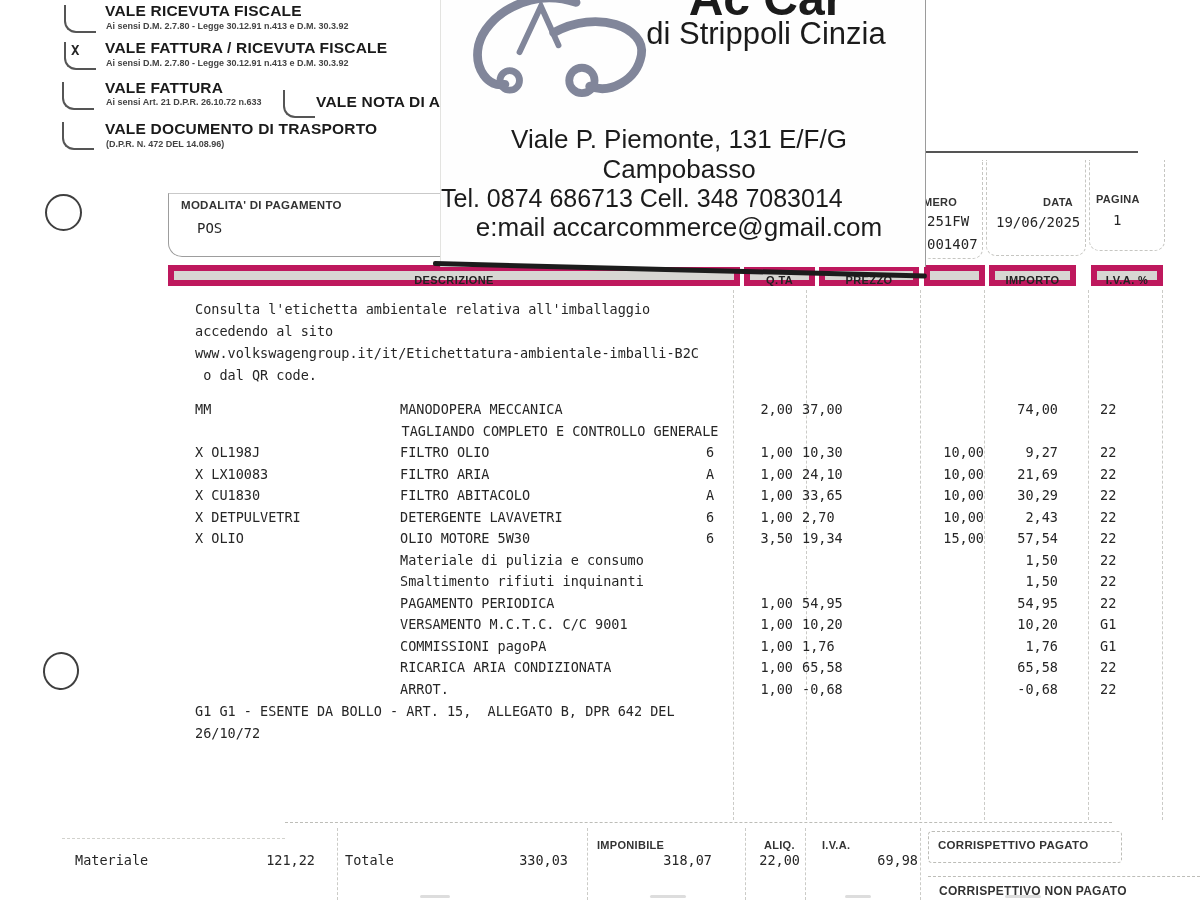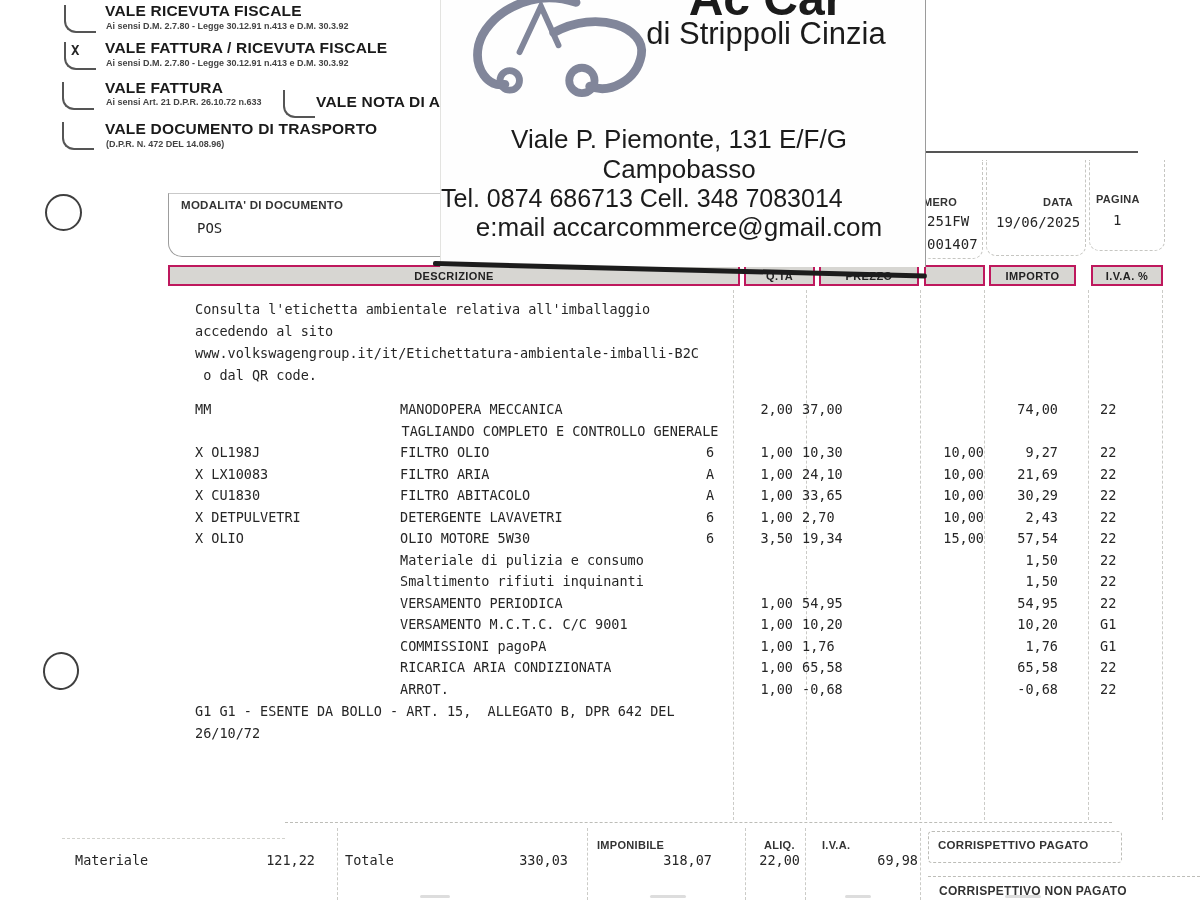--- a/index.html
+++ b/index.html
@@ -5,21 +5,21 @@
   html,body{margin:0;padding:0;background:#e9e9e9;}
   .page{position:relative;width:1200px;height:900px;background:#ffffff;overflow:hidden;
         font-family:"Liberation Sans",sans-serif;color:#1c1c1c;}
   .abs{position:absolute;}
   .mono{font-family:"DejaVu Sans Mono",monospace;font-size:13.5px;color:#262626;white-space:pre;}
   .dt-title{font-weight:bold;font-size:15.5px;color:#1a1a1a;letter-spacing:.2px;white-space:nowrap;}
   .dt-legal{font-size:9px;font-weight:bold;color:#444;white-space:nowrap;}
   .bracket{width:30px;height:26px;border-left:2px solid #555;border-bottom:2px solid #555;
            border-bottom-left-radius:12px;}
   .hole{border:2px solid #3f3f3f;border-radius:50%;background:#fff;}
-  .hdrcell{top:265px;height:21px;background:#d7d6d2;border:2px solid #be185d;box-sizing:border-box;
+  .hdrcell{top:265px;height:21px;background:#d7d6d2;border:6px solid #be185d;box-sizing:border-box;
            font-size:11px;font-weight:bold;color:#222;text-align:center;line-height:19px;letter-spacing:.4px;}
   .vline{width:0;border-left:1px dashed #cbcbc7;}
   .hline{height:0;border-top:1px dashed #bdbdb8;}
   .metalabel{font-size:11px;font-weight:bold;color:#333;letter-spacing:.3px;}
   .metabox{border:1px dashed #c6c6c2;border-top:none;border-radius:0 0 10px 10px;}
   .row{position:absolute;left:0;width:1200px;height:21px;}
   .c-code{position:absolute;left:195px;width:190px;}
   .c-desc{position:absolute;left:400px;width:320px;}
   .c-flag{position:absolute;left:706px;width:20px;}
   .c-qta{position:absolute;left:713px;width:80px;text-align:right;}
@@ -56,21 +56,21 @@
   <div class="abs dt-title" style="left:316px;top:93px">VALE NOTA DI A</div>
 
   <div class="abs bracket" style="left:62px;top:122px"></div>
   <div class="abs dt-title" style="left:105px;top:120px">VALE DOCUMENTO DI TRASPORTO</div>
   <div class="abs dt-legal" style="left:106px;top:139px">(D.P.R. N. 472 DEL 14.08.96)</div>
 
   <div class="abs hole" style="left:45px;top:194px;width:33px;height:33px"></div>
   <div class="abs hole" style="left:43px;top:652px;width:32px;height:34px;transform:rotate(8deg)"></div>
 
   <div class="abs" style="left:168px;top:193px;width:672px;height:62px;border-left:1px solid #9d9d9d;border-bottom:1px solid #9d9d9d;border-top:1px solid #c9c9c9;border-bottom-left-radius:14px"></div>
-  <div class="abs metalabel" style="left:181px;top:199px;font-size:11.5px">MODALITA' DI DOCUMENTO</div>
+  <div class="abs metalabel" style="left:181px;top:199px;font-size:11.5px">MODALITA' DI PAGAMENTO</div>
   <div class="abs mono" style="left:197px;top:220px;font-size:14px">POS</div>
 
   <div class="abs" style="left:920px;top:151px;width:218px;border-top:2px solid #555"></div>
   <div class="abs metabox" style="left:920px;top:160px;width:62px;height:98px;border-left:none"></div>
   <div class="abs metabox" style="left:986px;top:160px;width:98px;height:95px"></div>
   <div class="abs metabox" style="left:1089px;top:160px;width:74px;height:90px"></div>
   <div class="abs metalabel" style="left:923px;top:196px">MERO</div>
   <div class="abs mono" style="left:927px;top:213px;font-size:14px">251FW</div>
   <div class="abs mono" style="left:927px;top:236px;font-size:14px">001407</div>
   <div class="abs metalabel" style="left:1043px;top:196px">DATA</div>
@@ -183,21 +183,21 @@
     <span class="mono c-desc">Smaltimento rifiuti inquinanti</span>
     <span class="mono c-flag"></span>
     <span class="mono c-qta"></span>
     <span class="mono c-prezzo"></span>
     <span class="mono c-sconto"></span>
     <span class="mono c-importo">1,50</span>
     <span class="mono c-iva">22</span>
   </div>
       <div class="row" style="top: 193.5px;">
     <span class="mono c-code"></span>
-    <span class="mono c-desc">VERSAMENTO PERIODICA</span>
+    <span class="mono c-desc">PAGAMENTO PERIODICA</span>
     <span class="mono c-flag"></span>
     <span class="mono c-qta">1,00</span>
     <span class="mono c-prezzo">54,95</span>
     <span class="mono c-sconto"></span>
     <span class="mono c-importo">54,95</span>
     <span class="mono c-iva">22</span>
   </div>
       <div class="row" style="top: 215px;">
     <span class="mono c-code"></span>
     <span class="mono c-desc">VERSAMENTO M.C.T.C. C/C 9001</span>

